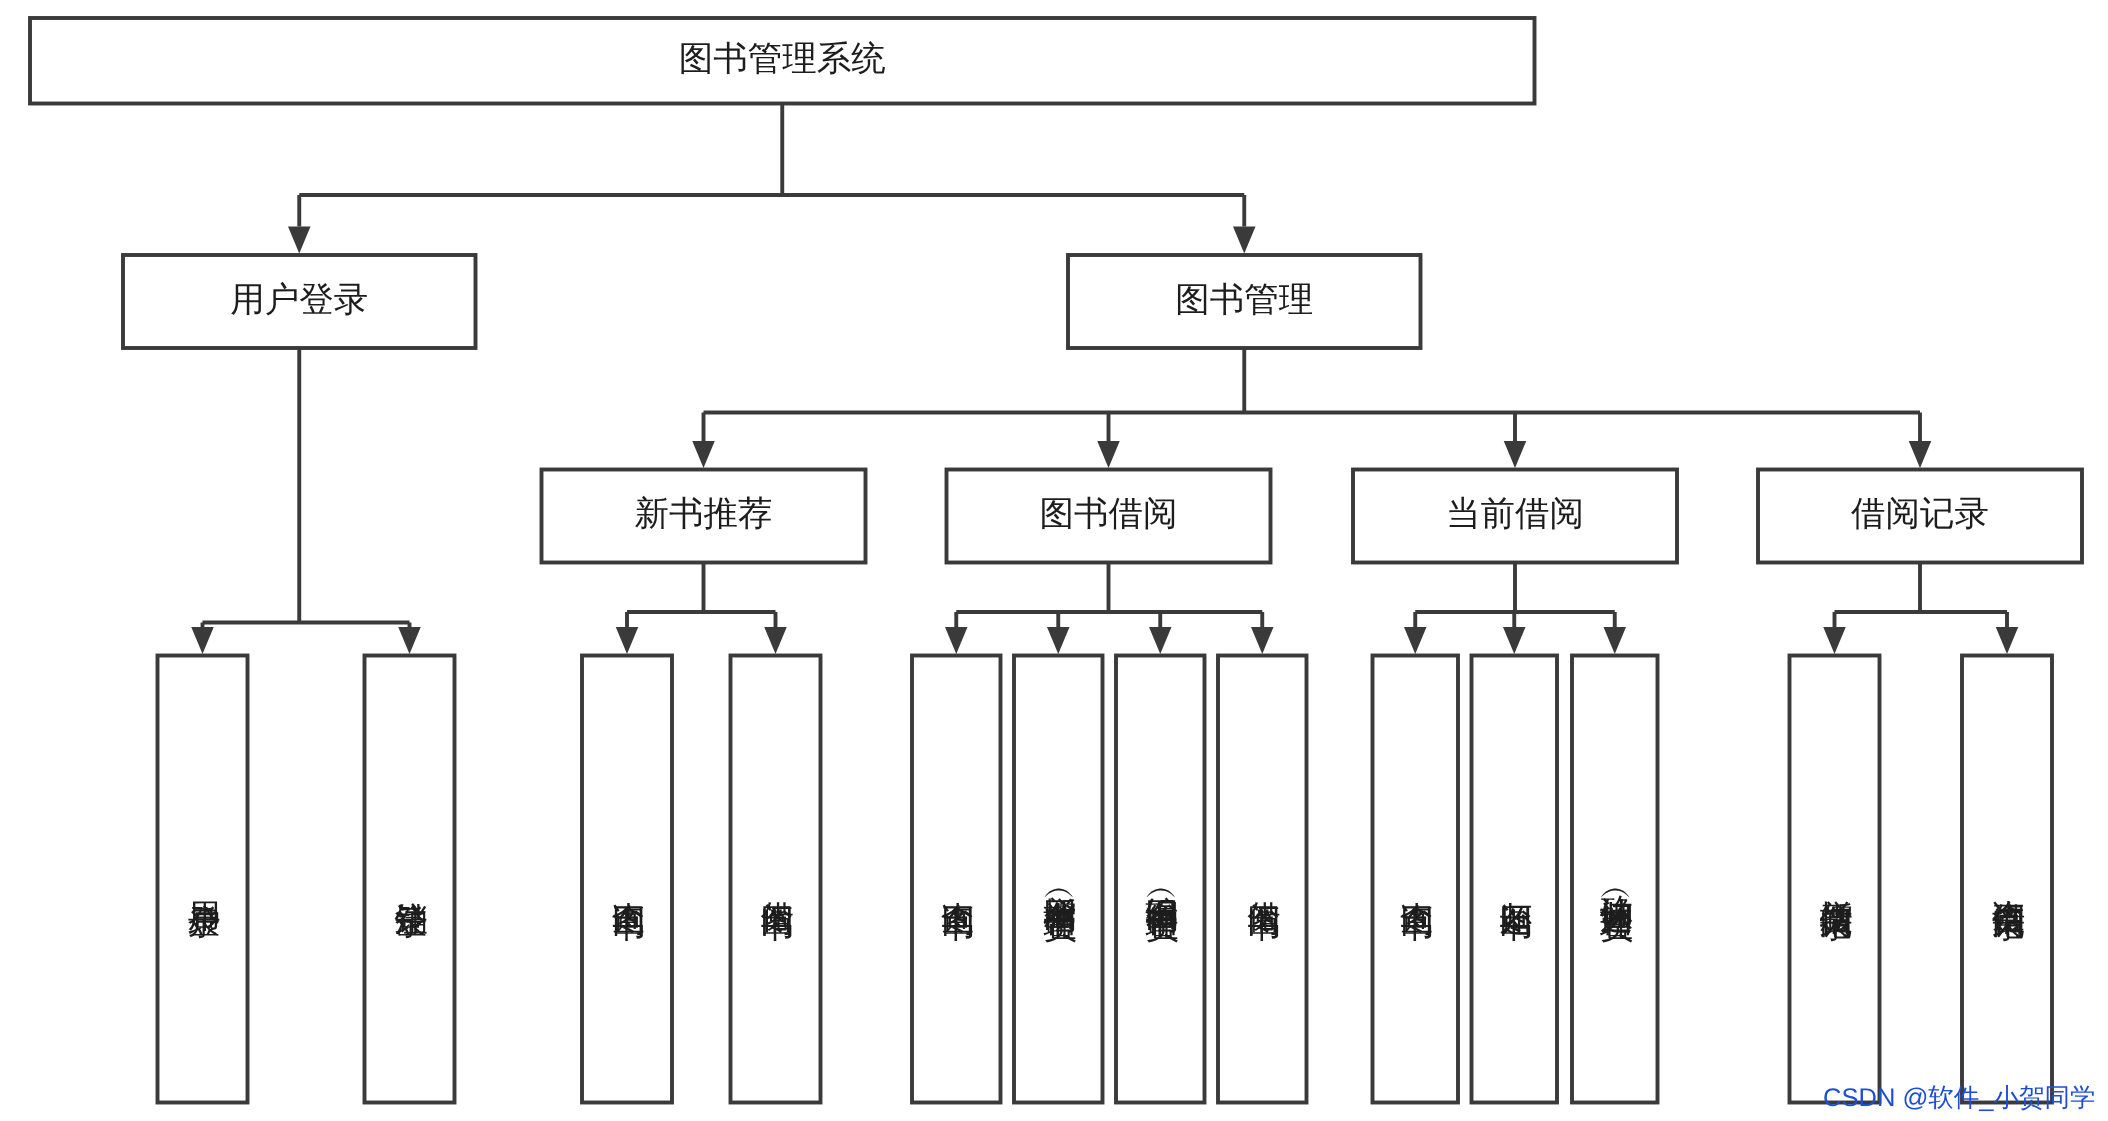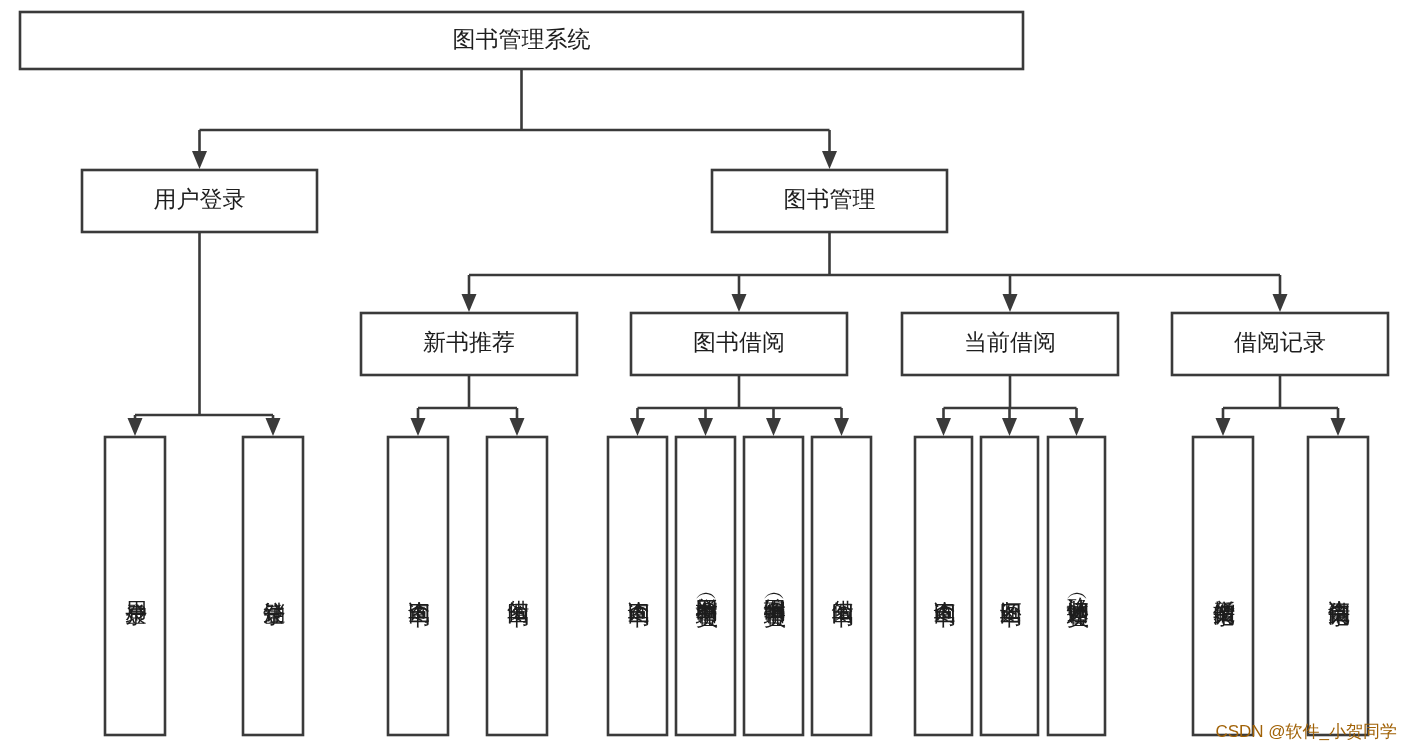--- a/index.html
+++ b/index.html
@@ -53,21 +53,21 @@
     writing-mode: vertical-rl;
     text-orientation: upright;
     letter-spacing: 1.5px;
   }
   .watermark {
     position: absolute;
     right: 8px;
     bottom: 4px;
     font-family: "Liberation Sans", sans-serif;
     font-size: 17px;
-    color: #a16207;
+    color: #1d4ed8;
     white-space: nowrap;
     user-select: none;
   }
 </style>
 </head>
 <body>
 
 <div id="diagram-root">
   <svg class="diagram-canvas" viewBox="0 0 1405 747">
     <g id="edge-layer">

